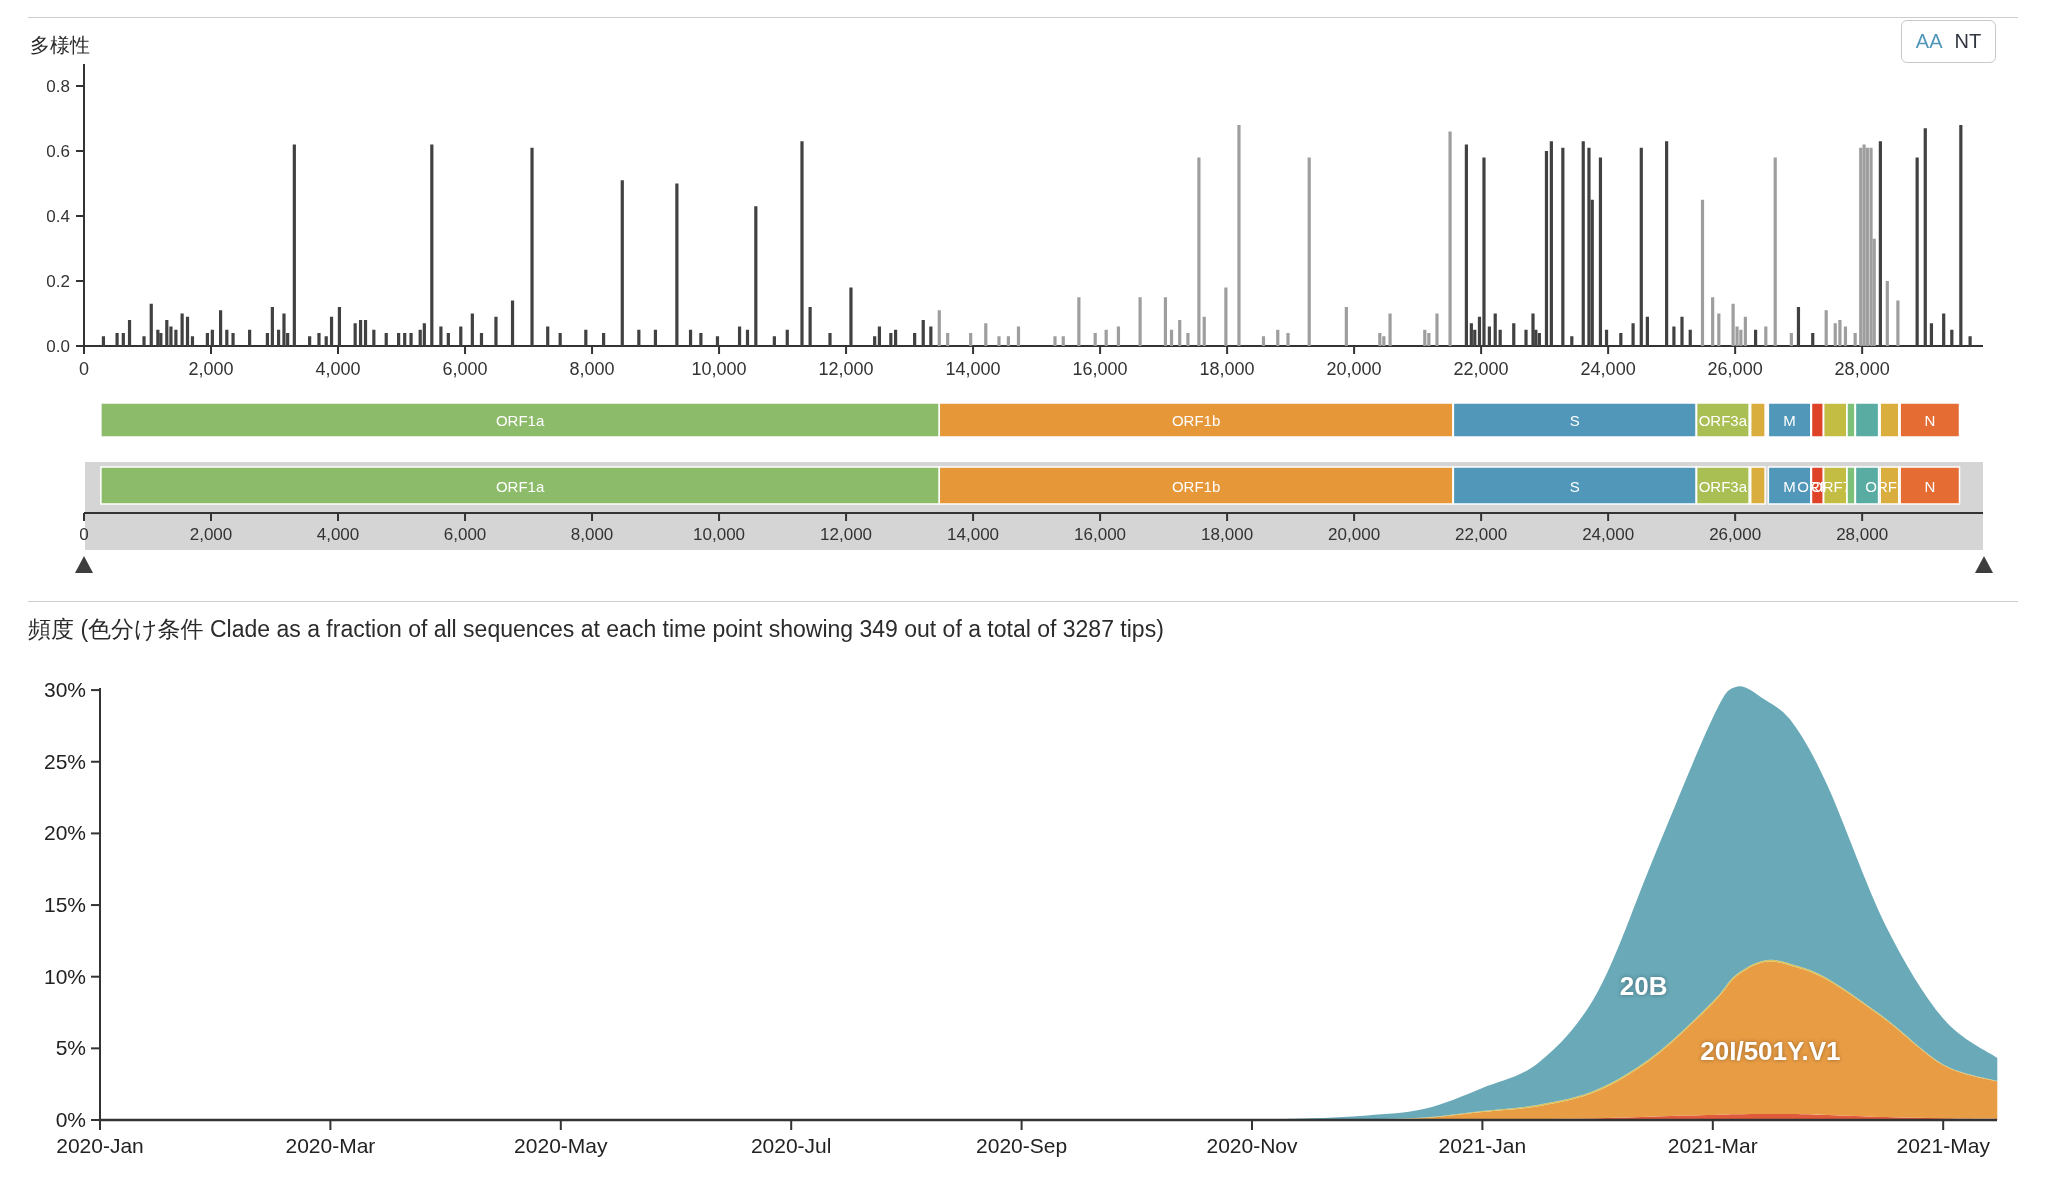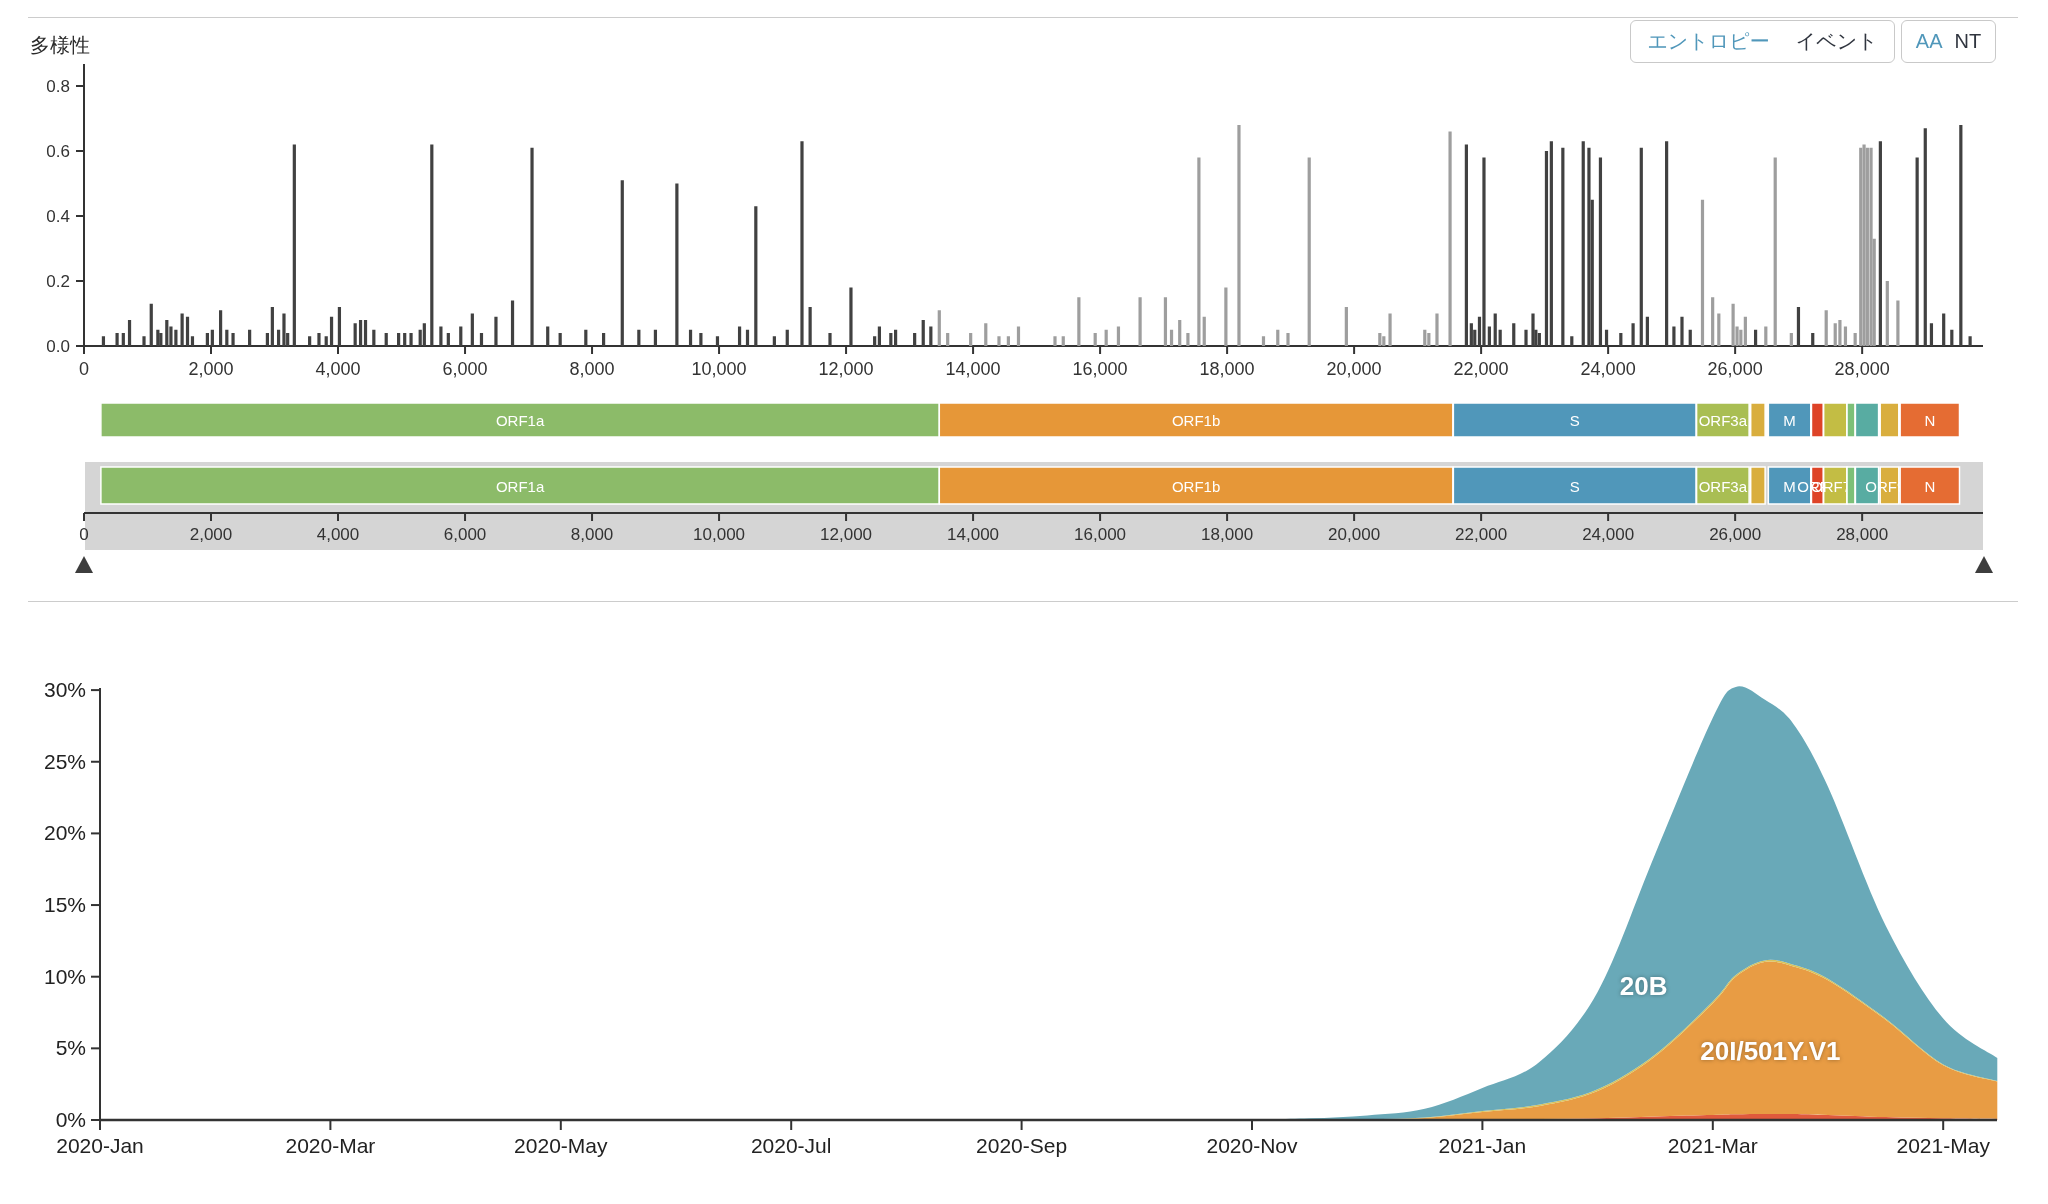--- a/index.html
+++ b/index.html
@@ -353,22 +353,19 @@
       <line x1="1712.8" y1="1120" x2="1712.8" y2="1130" stroke="#333" stroke-width="2"></line>
       <text x="1712.8" y="1153" font-size="21" text-anchor="middle" fill="#222">2021-Mar</text>
       <line x1="1943.2" y1="1120" x2="1943.2" y2="1130" stroke="#333" stroke-width="2"></line>
       <text x="1943.2" y="1153" font-size="21" text-anchor="middle" fill="#222">2021-May</text>
       <text x="1770.4" y="1059.814" font-size="26" text-anchor="middle" fill="#fff" font-weight="600" style="text-shadow:0 0 4px rgba(0,0,0,0.35);">20I/501Y.V1</text>
       <text x="1643.68" y="995.329" font-size="26" text-anchor="middle" fill="#fff" font-weight="600" style="text-shadow:0 0 4px rgba(0,0,0,0.35);">20B</text>
     </svg>
 
   <div id="entropy-title" class="panel-title">多様性</div>
 
-  <div id="toggle-metric" class="toggle-group">
-    <span class="toggle-option active">エントロピー</span>
-    <span class="toggle-option inactive">イベント</span>
-  </div>
   <div id="toggle-seq" class="toggle-group">
     <span class="toggle-option active">AA</span>
     <span class="toggle-option inactive">NT</span>
   </div>
 
+  <div id="freq-title" class="panel-title">頻度 (色分け条件 Clade as a fraction of all sequences at each time point showing 349 out of a total of 3287 tips)</div>
 </div>
 
 </body></html>

